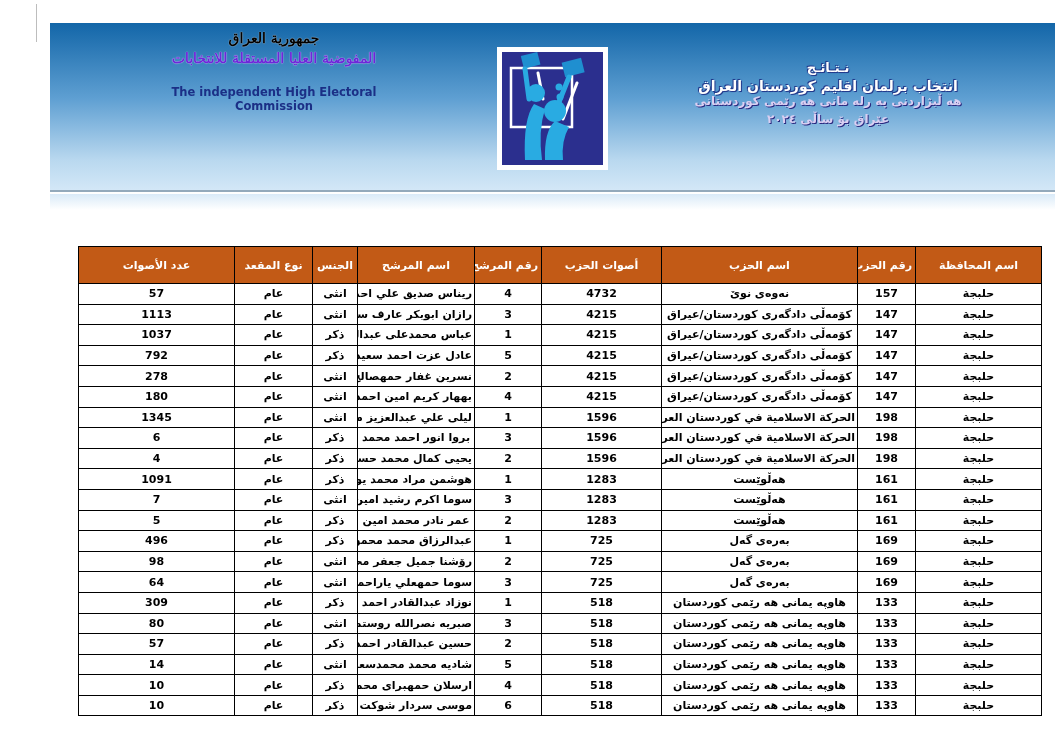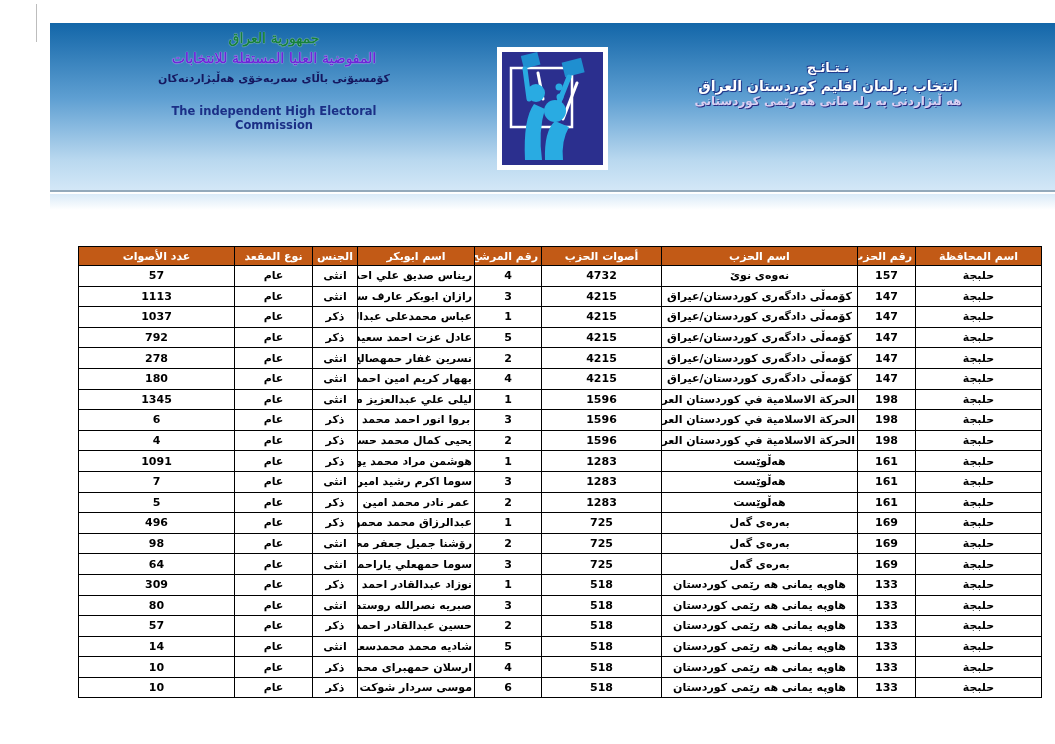--- a/index.html
+++ b/index.html
@@ -19,21 +19,21 @@
   .page-edge{position:absolute;left:36px;top:4px;width:1px;height:38px;background:#bdbdbd;}
 
   
   .banner{position:absolute;left:50px;top:23px;right:0;height:169px;
     background:linear-gradient(to bottom,var(--band-top) 0%,var(--band-mid) 45%,var(--band-low) 82%,var(--band-bottom) 100%);
     border-bottom:2px solid var(--band-line);}
   .banner-underglow{position:absolute;left:50px;right:0;top:194px;height:16px;
     background:linear-gradient(to bottom,#d9eaf8 0%,#ffffff 100%);}
 
   .emblem{position:absolute;left:140px;top:30px;width:268px;text-align:center;direction:rtl;}
-  .emblem .l1{font-family:"DejaVu Serif",serif;font-weight:bold;font-size:14px;color:#15803d;
+  .emblem .l1{font-family:"DejaVu Serif",serif;font-weight:bold;font-size:14px;color:#000000;
     text-shadow:0 0 1px #ffffff;letter-spacing:1px;}
   .emblem .l2{font-family:"DejaVu Serif",serif;font-weight:bold;font-size:14px;color:#6d28d9;
     text-shadow:0 0 1px #ffffff;margin-top:4px;}
   .emblem .l3{font-size:11px;font-weight:bold;color:#15175f;margin-top:6px;}
   .emblem .l4{font-size:11.5px;font-weight:bold;color:#1b2f86;margin-top:19px;}
 
   .logo{position:absolute;left:497px;top:47px;width:111px;height:123px;}
 
   .titles{position:absolute;left:688px;top:60px;width:280px;text-align:center;direction:rtl;}
   .titles .t1{font-size:13px;font-weight:bold;color:#ffffff;
@@ -43,41 +43,40 @@
   .titles .t3{font-size:12px;font-weight:bold;color:#d9cff2;
     text-shadow:1px 1px 0 #2a2a80;}
   .titles .t4{font-size:12px;font-weight:bold;color:#d9cff2;margin-top:4px;
     text-shadow:1px 1px 0 #2a2a80;}
 
   
   table.results{position:absolute;left:78px;top:246px;width:963px;border-collapse:collapse;
     table-layout:fixed;direction:rtl;}
   table.results th,table.results td{border:1px solid #000;text-align:center;vertical-align:middle;
     overflow:hidden;white-space:nowrap;}
-  table.results th{background:var(--accent);color:#fff;font-weight:bold;font-size:11px;height:19px;padding:0 3px;}
+  table.results th{background:var(--accent);color:#fff;font-weight:bold;font-size:11px;height:37px;padding:0 3px;}
   table.results td{height:20.6px;font-weight:bold;color:#000;font-size:11px;padding:0 2px;}
   td.c0{font-size:11px;}                 
   td.c1,td.c4{font-size:12px;font-family:"DejaVu Sans",sans-serif;} 
   td.c2{font-size:10.5px;}               
   td.c3,td.c8{font-size:12px;}           
   td.c5{font-size:10px;}                 
   td.c6,td.c7{font-size:11px;}           
 </style>
 </head>
 <body>
 
 <div class="page-edge"></div>
 
 <div class="banner"></div>
 <div class="banner-underglow"></div>
 
 <div class="emblem">
   <div class="l1">جمهورية العراق</div>
   <div class="l2">المفوضية العليا المستقلة للانتخابات</div>
-  <div class="l3">كۆمسیۆنی باڵای سەربەخۆی هەڵبژاردنەكان</div>
   <div class="l4">The independent High Electoral Commission</div>
 </div>
 
 <div class="logo">
   <svg width="111" height="123" viewBox="0 0 111 123" xmlns="http://www.w3.org/2000/svg">
     <rect x="0" y="0" width="111" height="123" fill="#ffffff"></rect>
     <rect x="5" y="5" width="101" height="113" fill="#2b2f8e"></rect>
     <rect x="14" y="21" width="61" height="59" fill="none" stroke="#ffffff" stroke-width="2.5"></rect>
     <g>
       <rect x="25" y="7" width="17" height="13" fill="#1f8fd0" transform="rotate(-14 33 13)"></rect>
@@ -93,20 +92,21 @@
       <circle cx="62" cy="40" r="3.5" fill="#29abe2"></circle>
       <circle cx="63" cy="50" r="3.5" fill="#29abe2"></circle>
     </g>
   </svg>
 </div>
 
 <div class="titles">
   <div class="t1">نـتـائـج</div>
   <div class="t2">انتخاب برلمان اقليم كوردستان العراق</div>
   <div class="t3">هه ڵبژاردنی په رله مانی هه رێمی كوردستانی</div>
+  <div class="t4">عێراق بۆ ساڵی ٢٠٢٤</div>
 </div>
 
 <table class="results">
   <colgroup>
       <col style="width: 126px;">
       <col style="width: 58px;">
       <col style="width: 196px;">
       <col style="width: 120px;">
       <col style="width: 67px;">
       <col style="width: 117px;">
@@ -114,21 +114,21 @@
       <col style="width: 78px;">
       <col style="width: 156px;">
     </colgroup>
   <thead>
     <tr>
       <th>اسم المحافظة</th>
       <th>رقم الحزب</th>
       <th>اسم الحزب</th>
       <th>أصوات الحزب</th>
       <th>رقم المرشح</th>
-      <th>اسم ابوبكر</th>
+      <th>اسم المرشح</th>
       <th>الجنس</th>
       <th>نوع المقعد</th>
       <th>عدد الأصوات</th>
     </tr>
   </thead>
   <tbody>
       <tr>
         <td class="c0">حلبجة</td>
         <td class="c1">157</td>
         <td class="c2">نەوەی نوێ</td>

